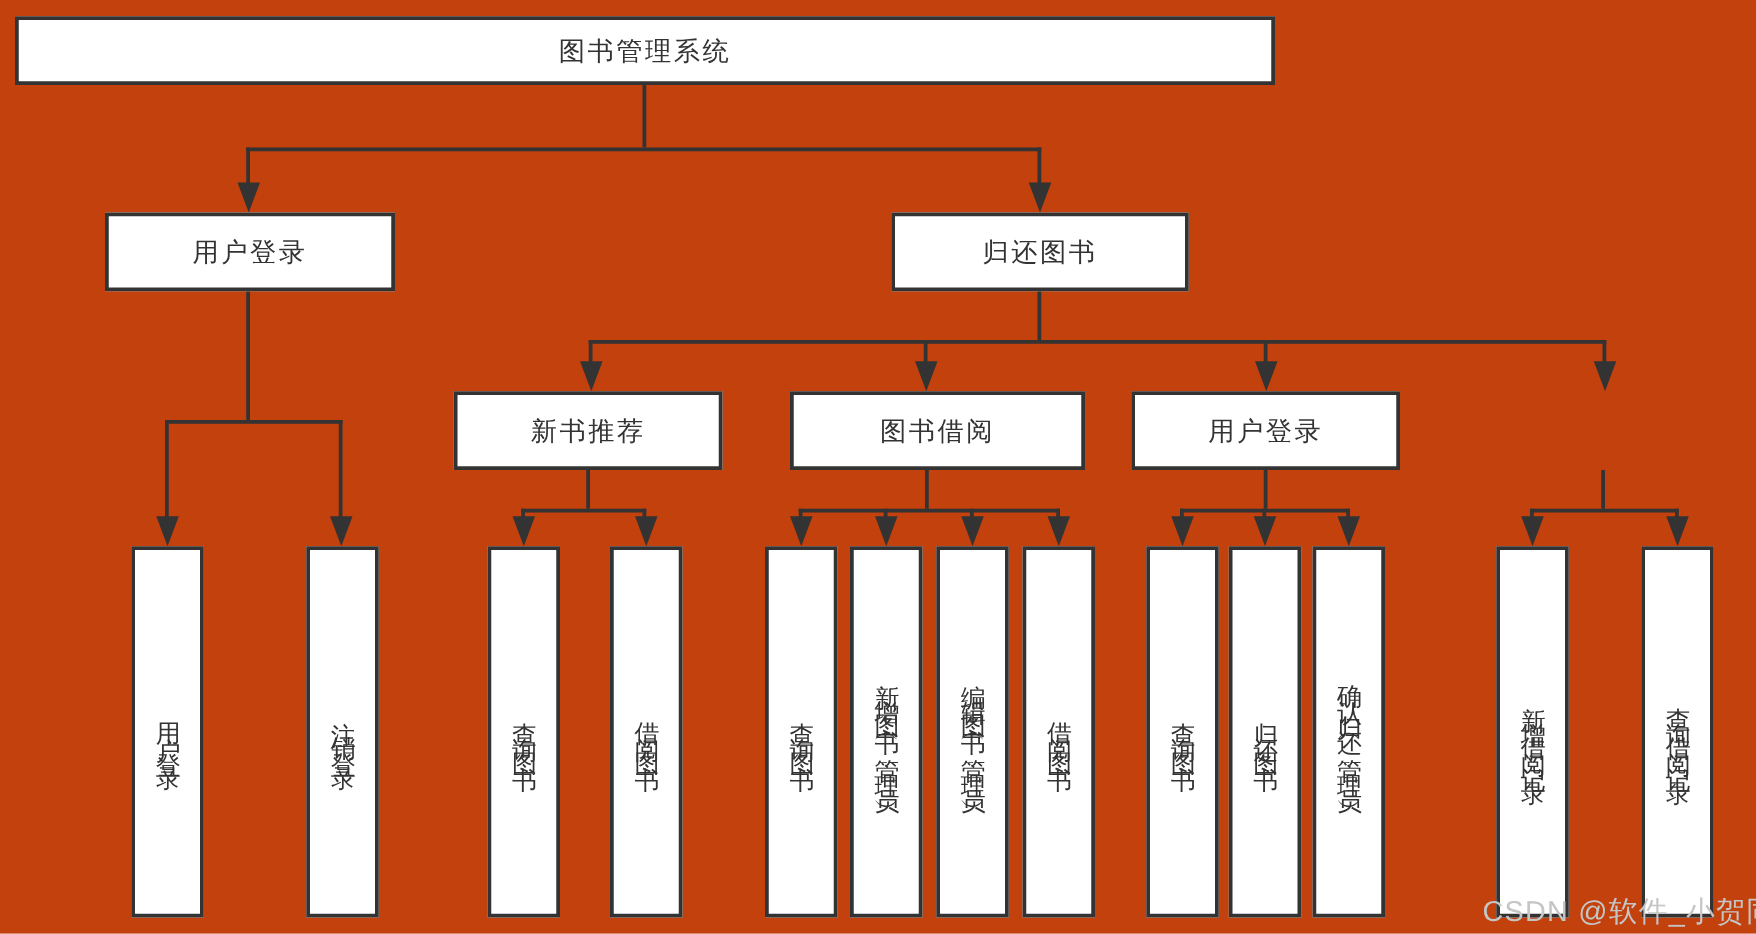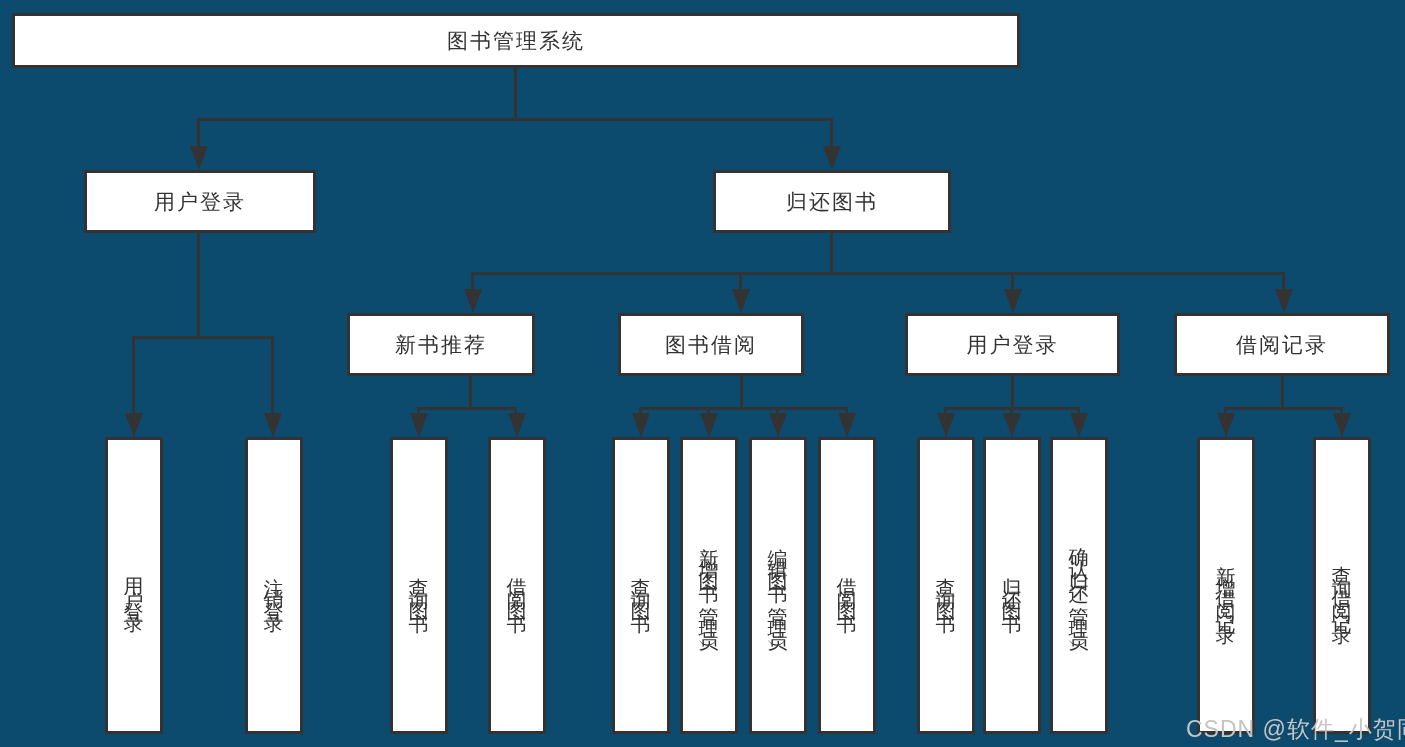--- a/index.html
+++ b/index.html
@@ -1,19 +1,19 @@
 <!DOCTYPE html>
 <html><head>
 <meta charset="utf-8">
 <style>
   html,body{margin:0;padding:0;background:#ffffff;}
   #canvas{
     position:relative;
     width:1405px;height:747px;
-    background:#0c4a6e;
+    background:#c2410c;
     font-family:"Liberation Sans",sans-serif;
     color:#333333;
     overflow:hidden;
   }
   .box{
     position:absolute;
     box-sizing:border-box;
     border:3px solid #333333;
     background:#ffffff;
     display:flex;
@@ -119,31 +119,28 @@
     <span>图书管理系统</span>
   </div>
 
   <div class="box h" style="left:84px;top:170px;width:232px;height:63px">
     <span>用户登录</span>
   </div>
   <div class="box h" style="left:713px;top:170px;width:238px;height:63px">
     <span>归还图书</span>
   </div>
 
-  <div class="box h" style="left:347px;top:313px;width:188px;height:63px">
+  <div class="box h" style="left:363px;top:313px;width:215px;height:63px">
     <span>新书推荐</span>
   </div>
-  <div class="box h" style="left:618px;top:313px;width:186px;height:63px">
+  <div class="box h" style="left:632px;top:313px;width:236px;height:63px">
     <span>图书借阅</span>
   </div>
   <div class="box h" style="left:905px;top:313px;width:215px;height:63px">
     <span>用户登录</span>
-  </div>
-  <div class="box h" style="left:1174px;top:313px;width:216px;height:63px">
-    <span>借阅记录</span>
   </div>
 
   <div class="box v" style="left:105px;top:437px;width:58px;height:297px">
     <span>用户登录</span>
   </div>
   <div class="box v" style="left:245px;top:437px;width:58px;height:297px">
     <span>注销登录</span>
   </div>
 
   <div class="box v" style="left:390px;top:437px;width:58px;height:297px">

